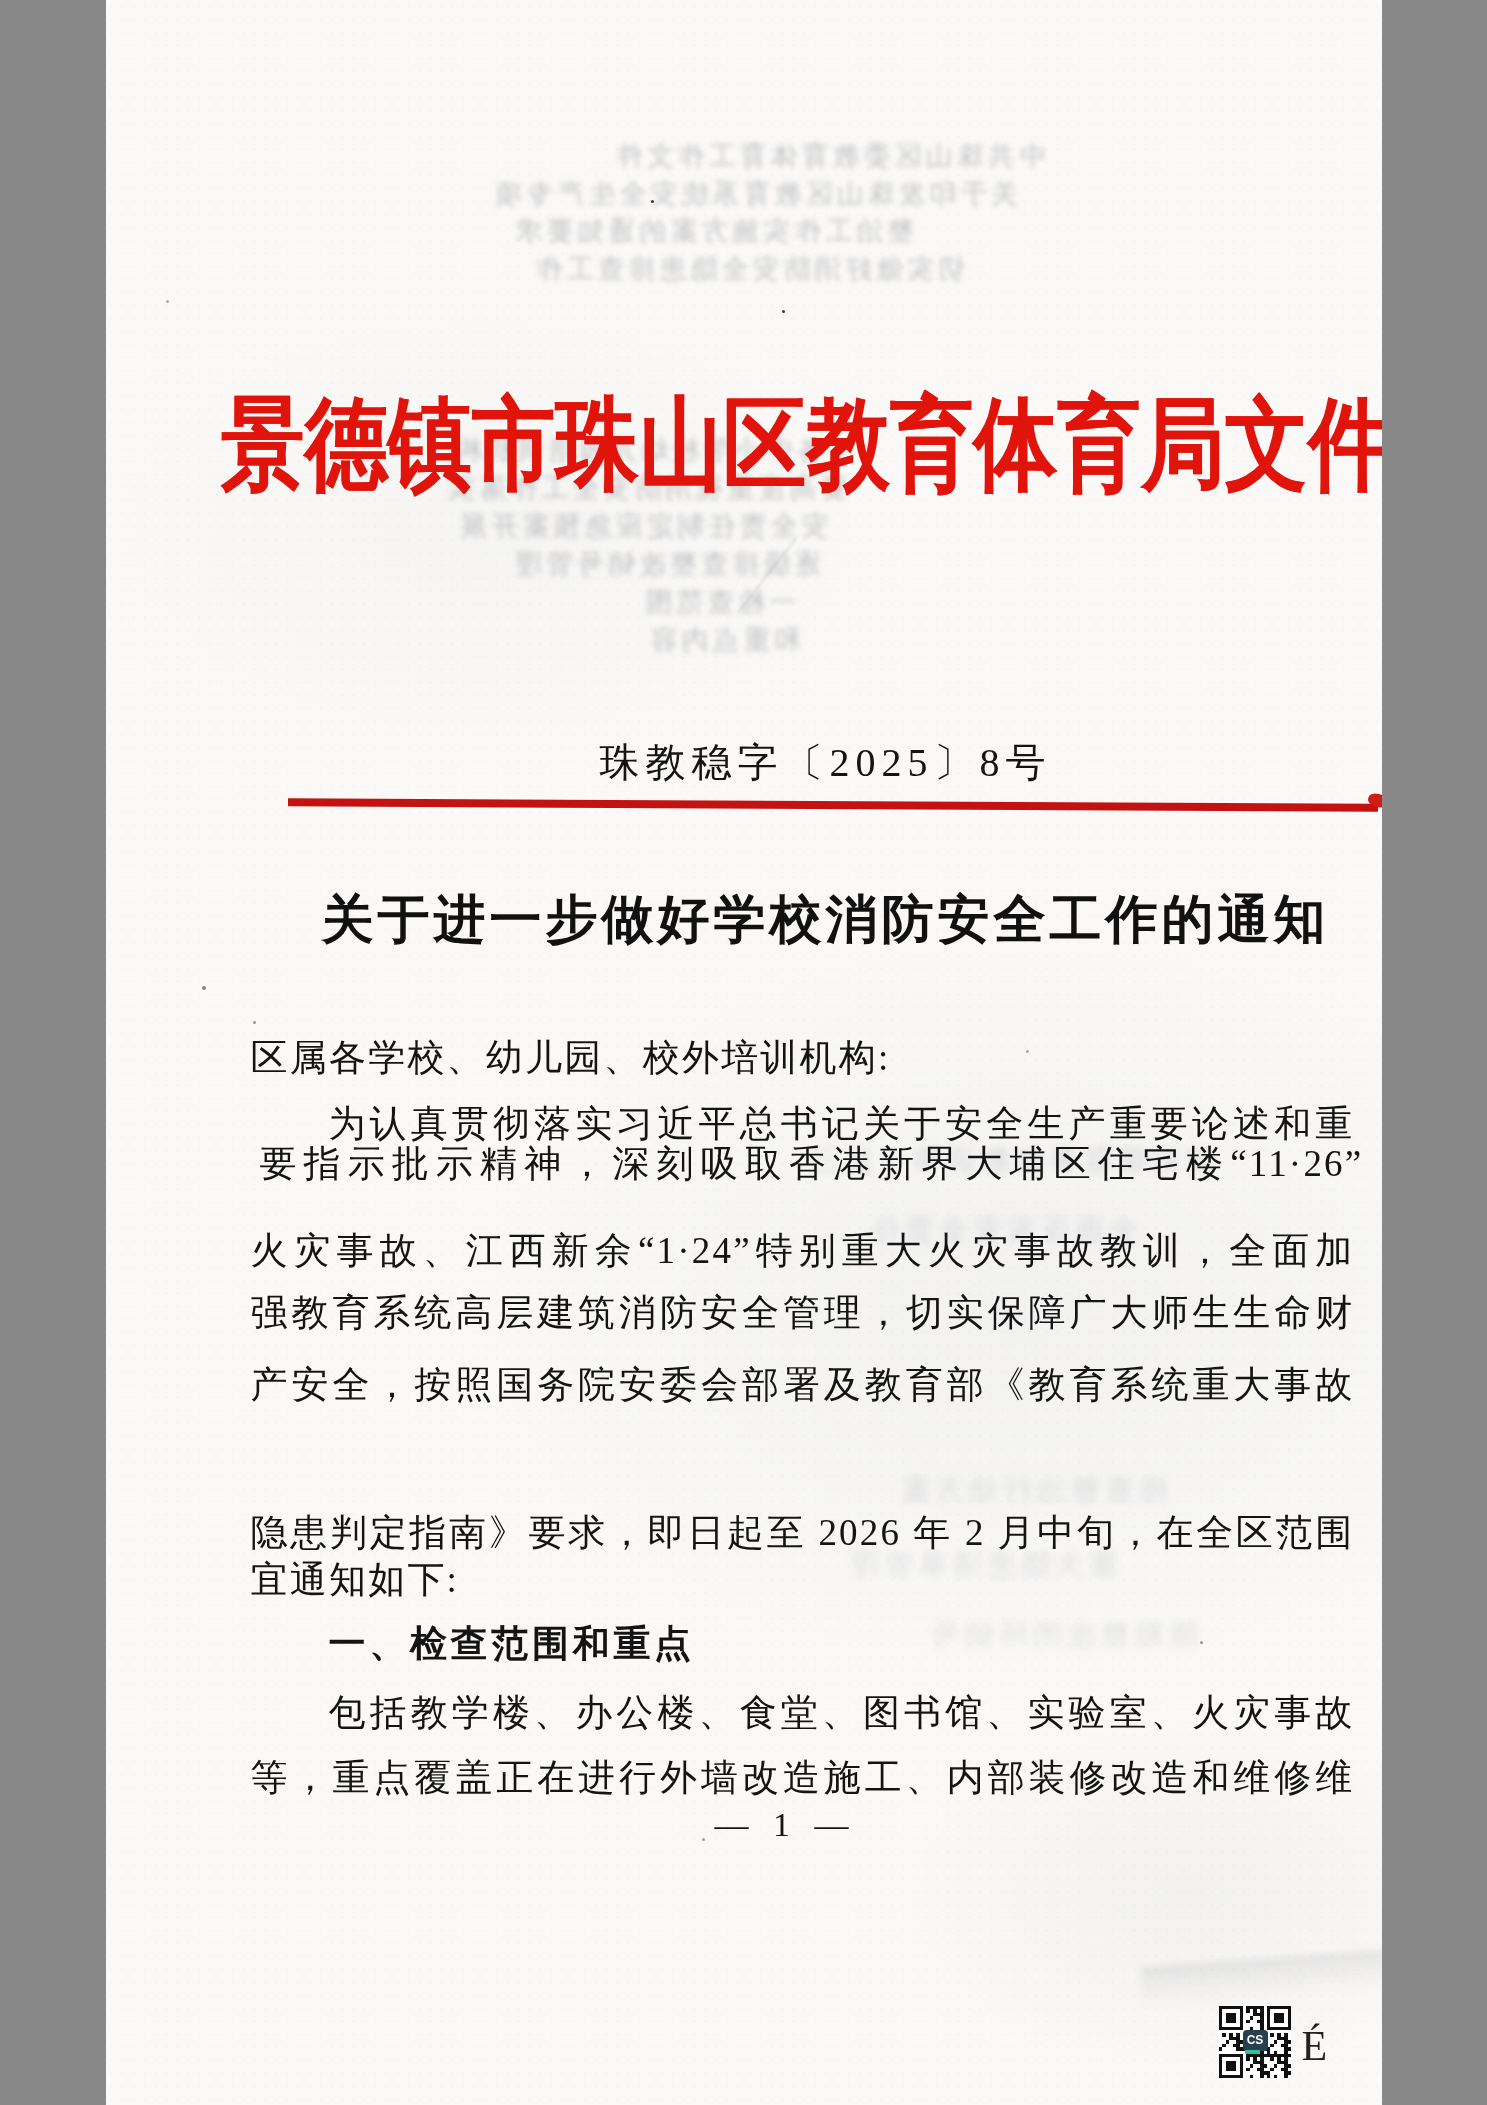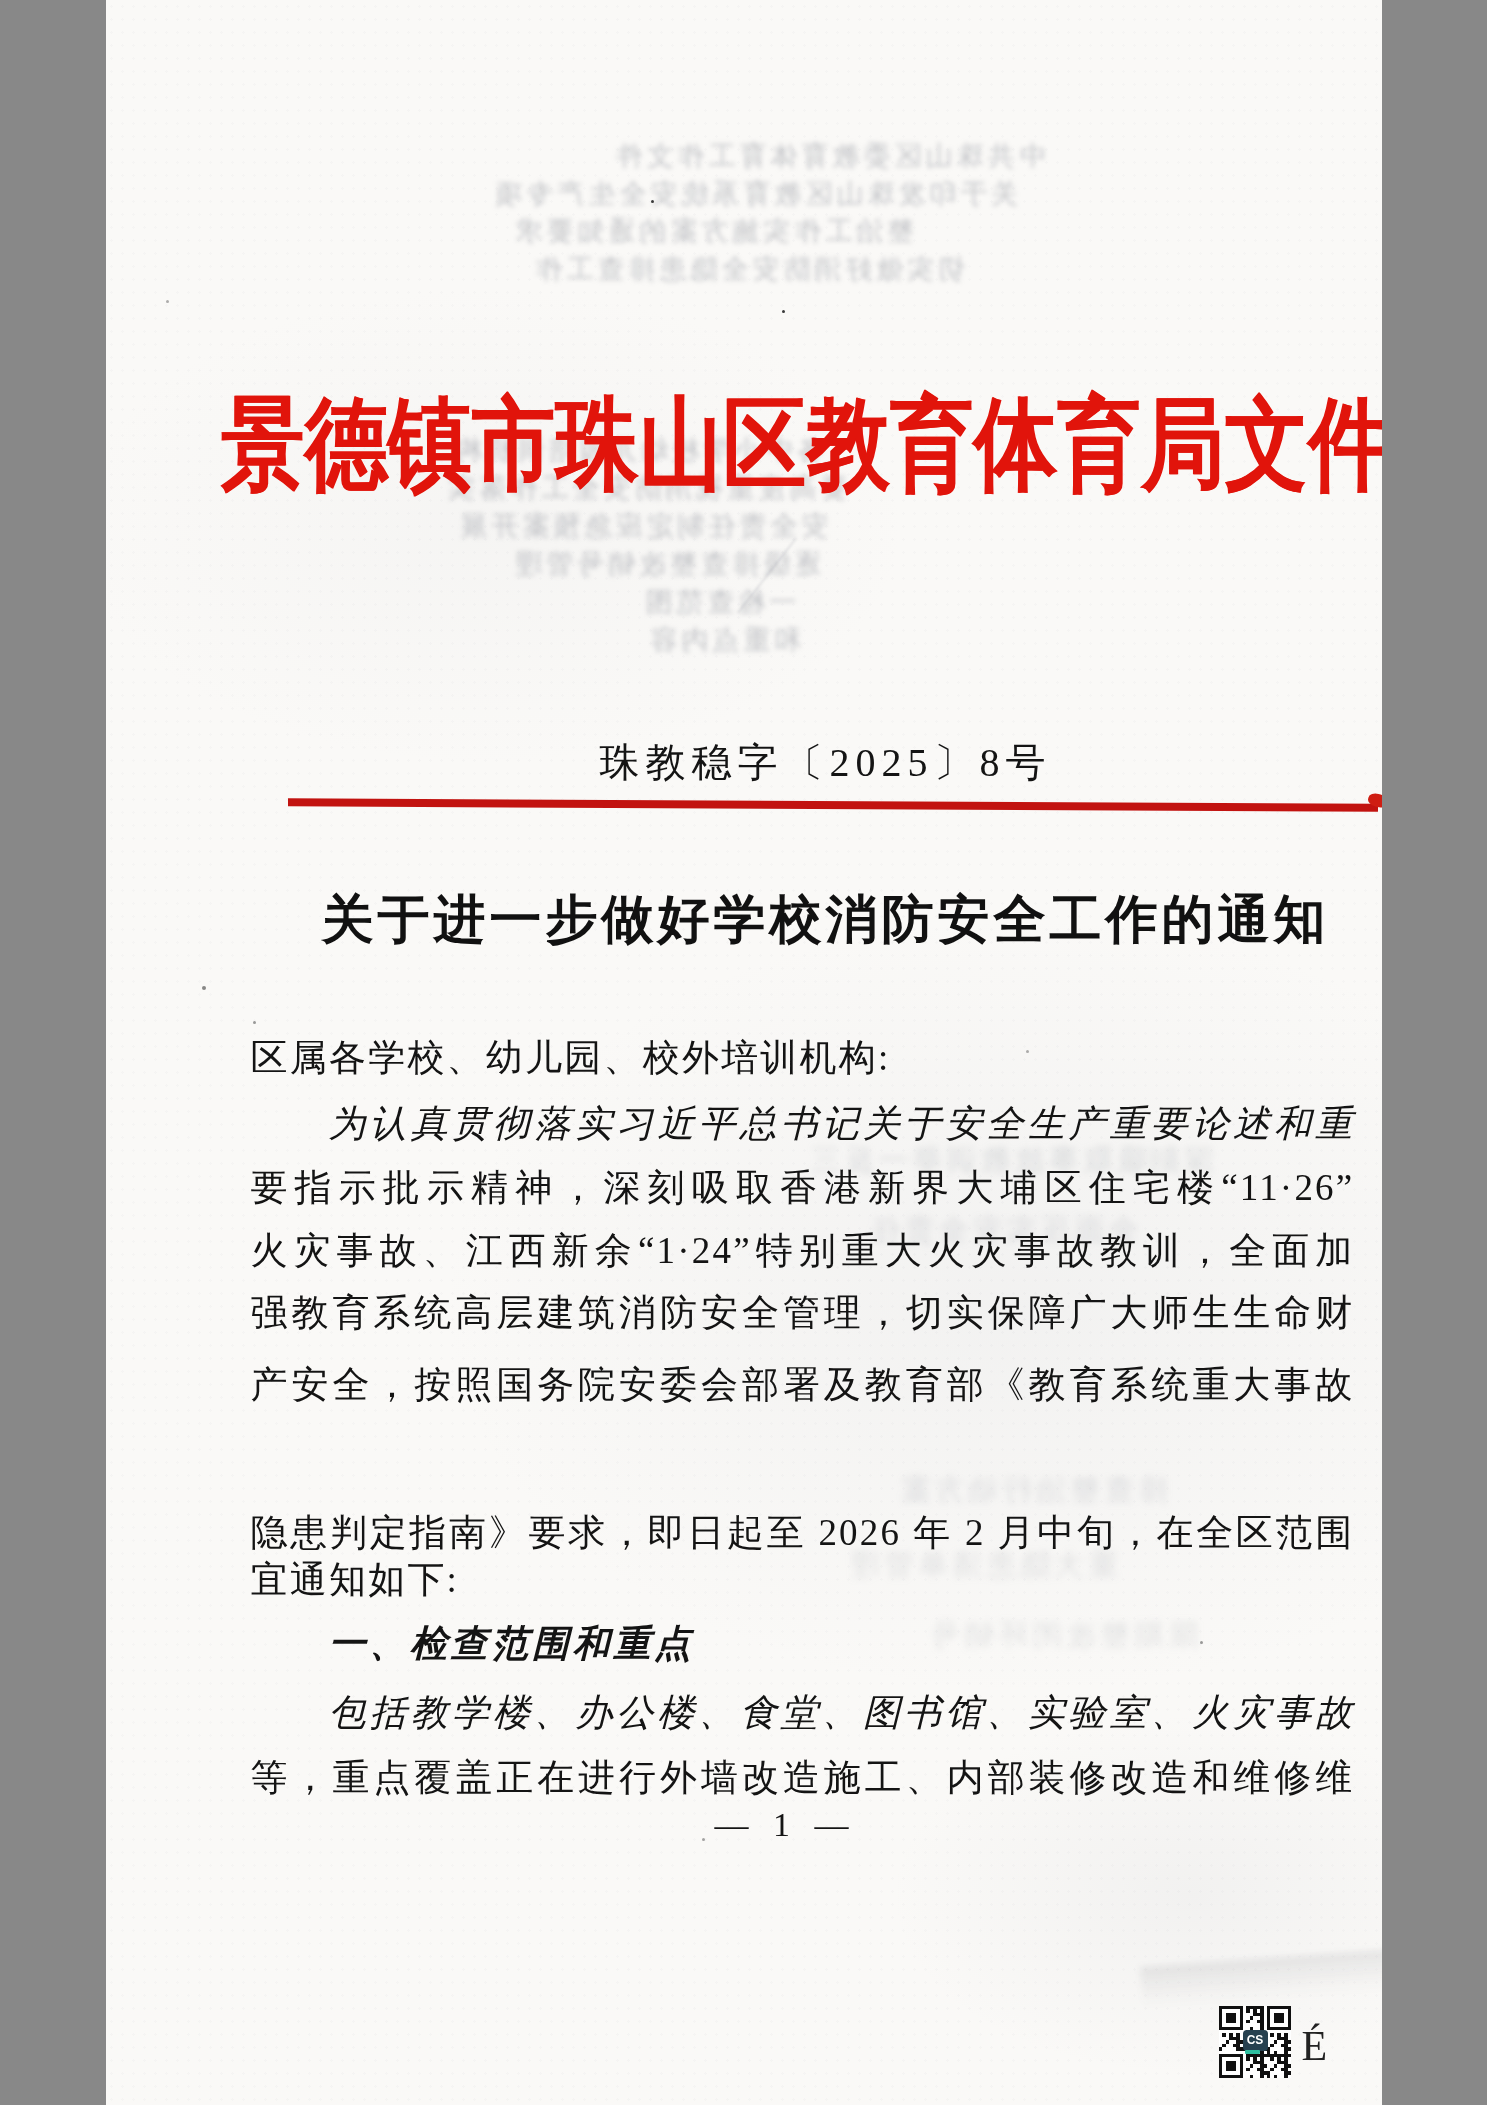--- a/index.html
+++ b/index.html
@@ -101,25 +101,25 @@
   
   .bline{
     position:absolute;left:145px;width:1104px;
     font-size:37px;
     line-height:1.2;
     letter-spacing:0.06em;
     color:#141414;
     white-space:normal;
   }
   .j{text-align:justify;text-align-last:justify;word-break:break-all;}
-  .indent{text-indent:78px;font-style:italic;}
+  .indent{text-indent:78px;}
   .bold{font-weight:bold;font-family:"Liberation Sans","DejaVu Sans",sans-serif;letter-spacing:0.10em;}
   .l1{top:1036px;}
   .l2{top:1102px;}
-  .l3{top:1166px;}
+  .l3{top:1142px;margin-left:9px;}
   .l4{top:1229px;}
   .l5{top:1291px;}
   .l6{top:1363px;}
   .l7{top:1511px;}
   .l8{top:1497px;}
   .l9{top:1558px;}
   .l10{top:1622px;}
   .l11{top:1691px;}
   .l12{top:1756px;}
 

